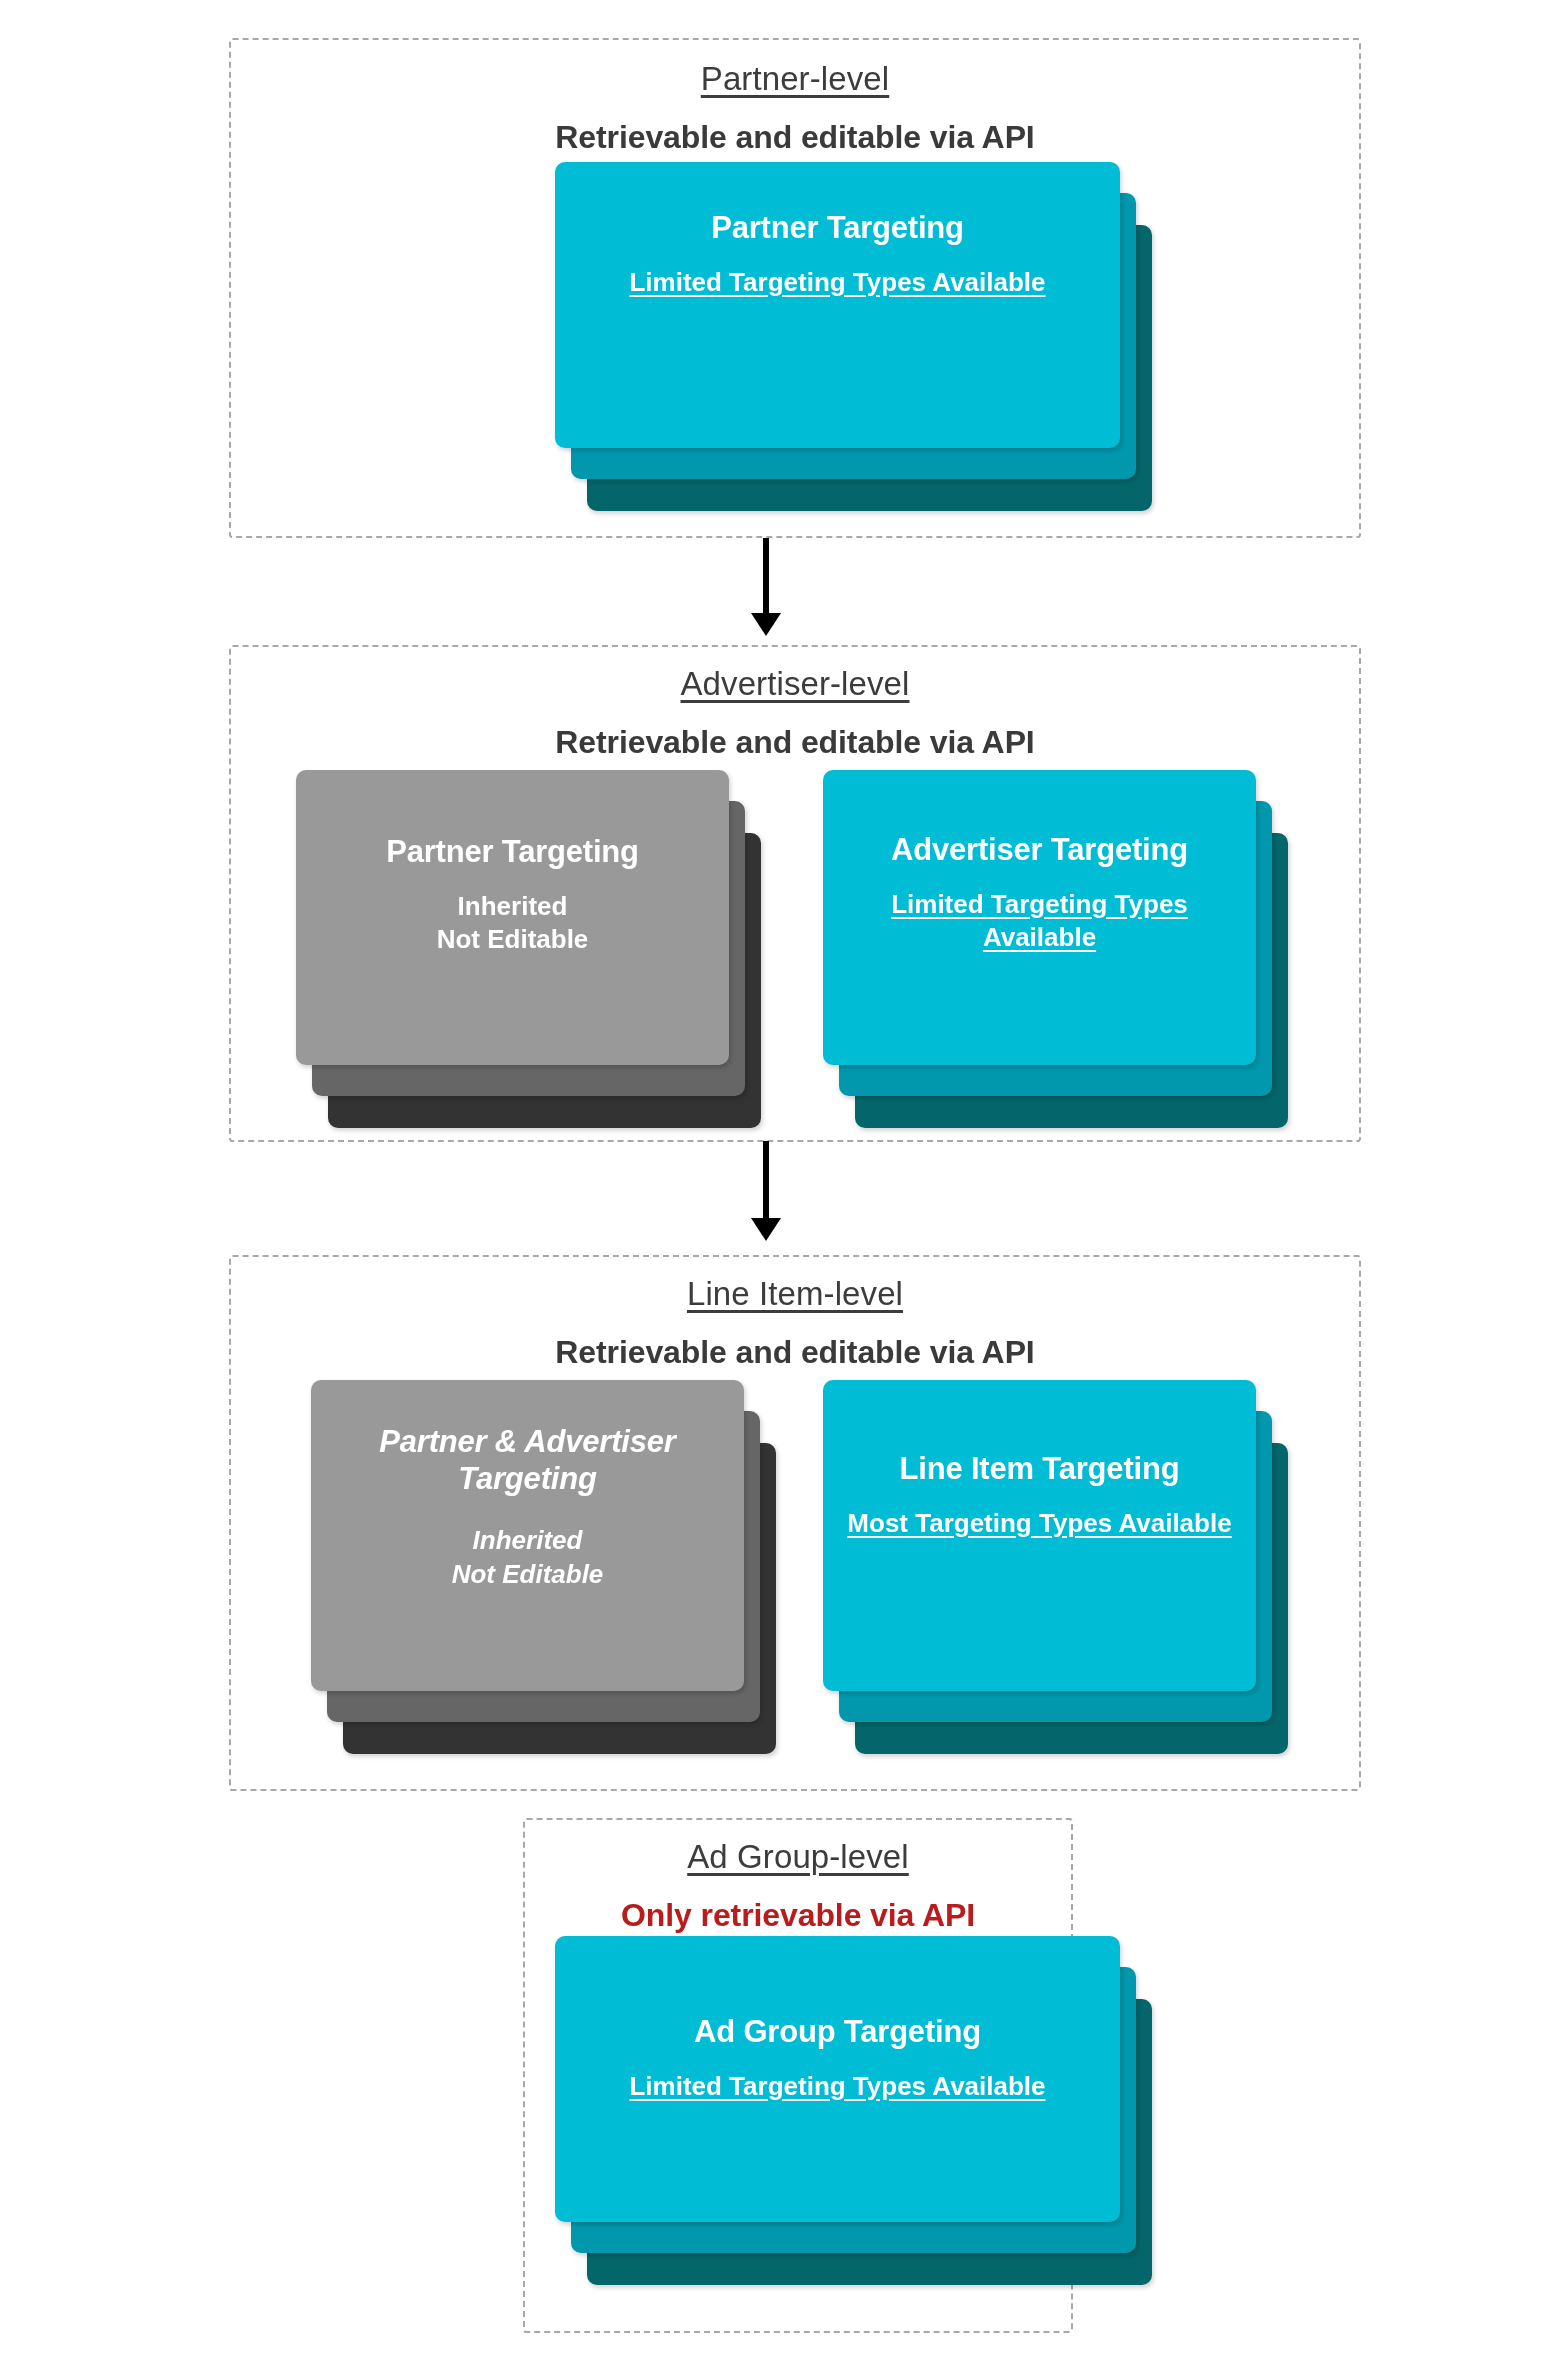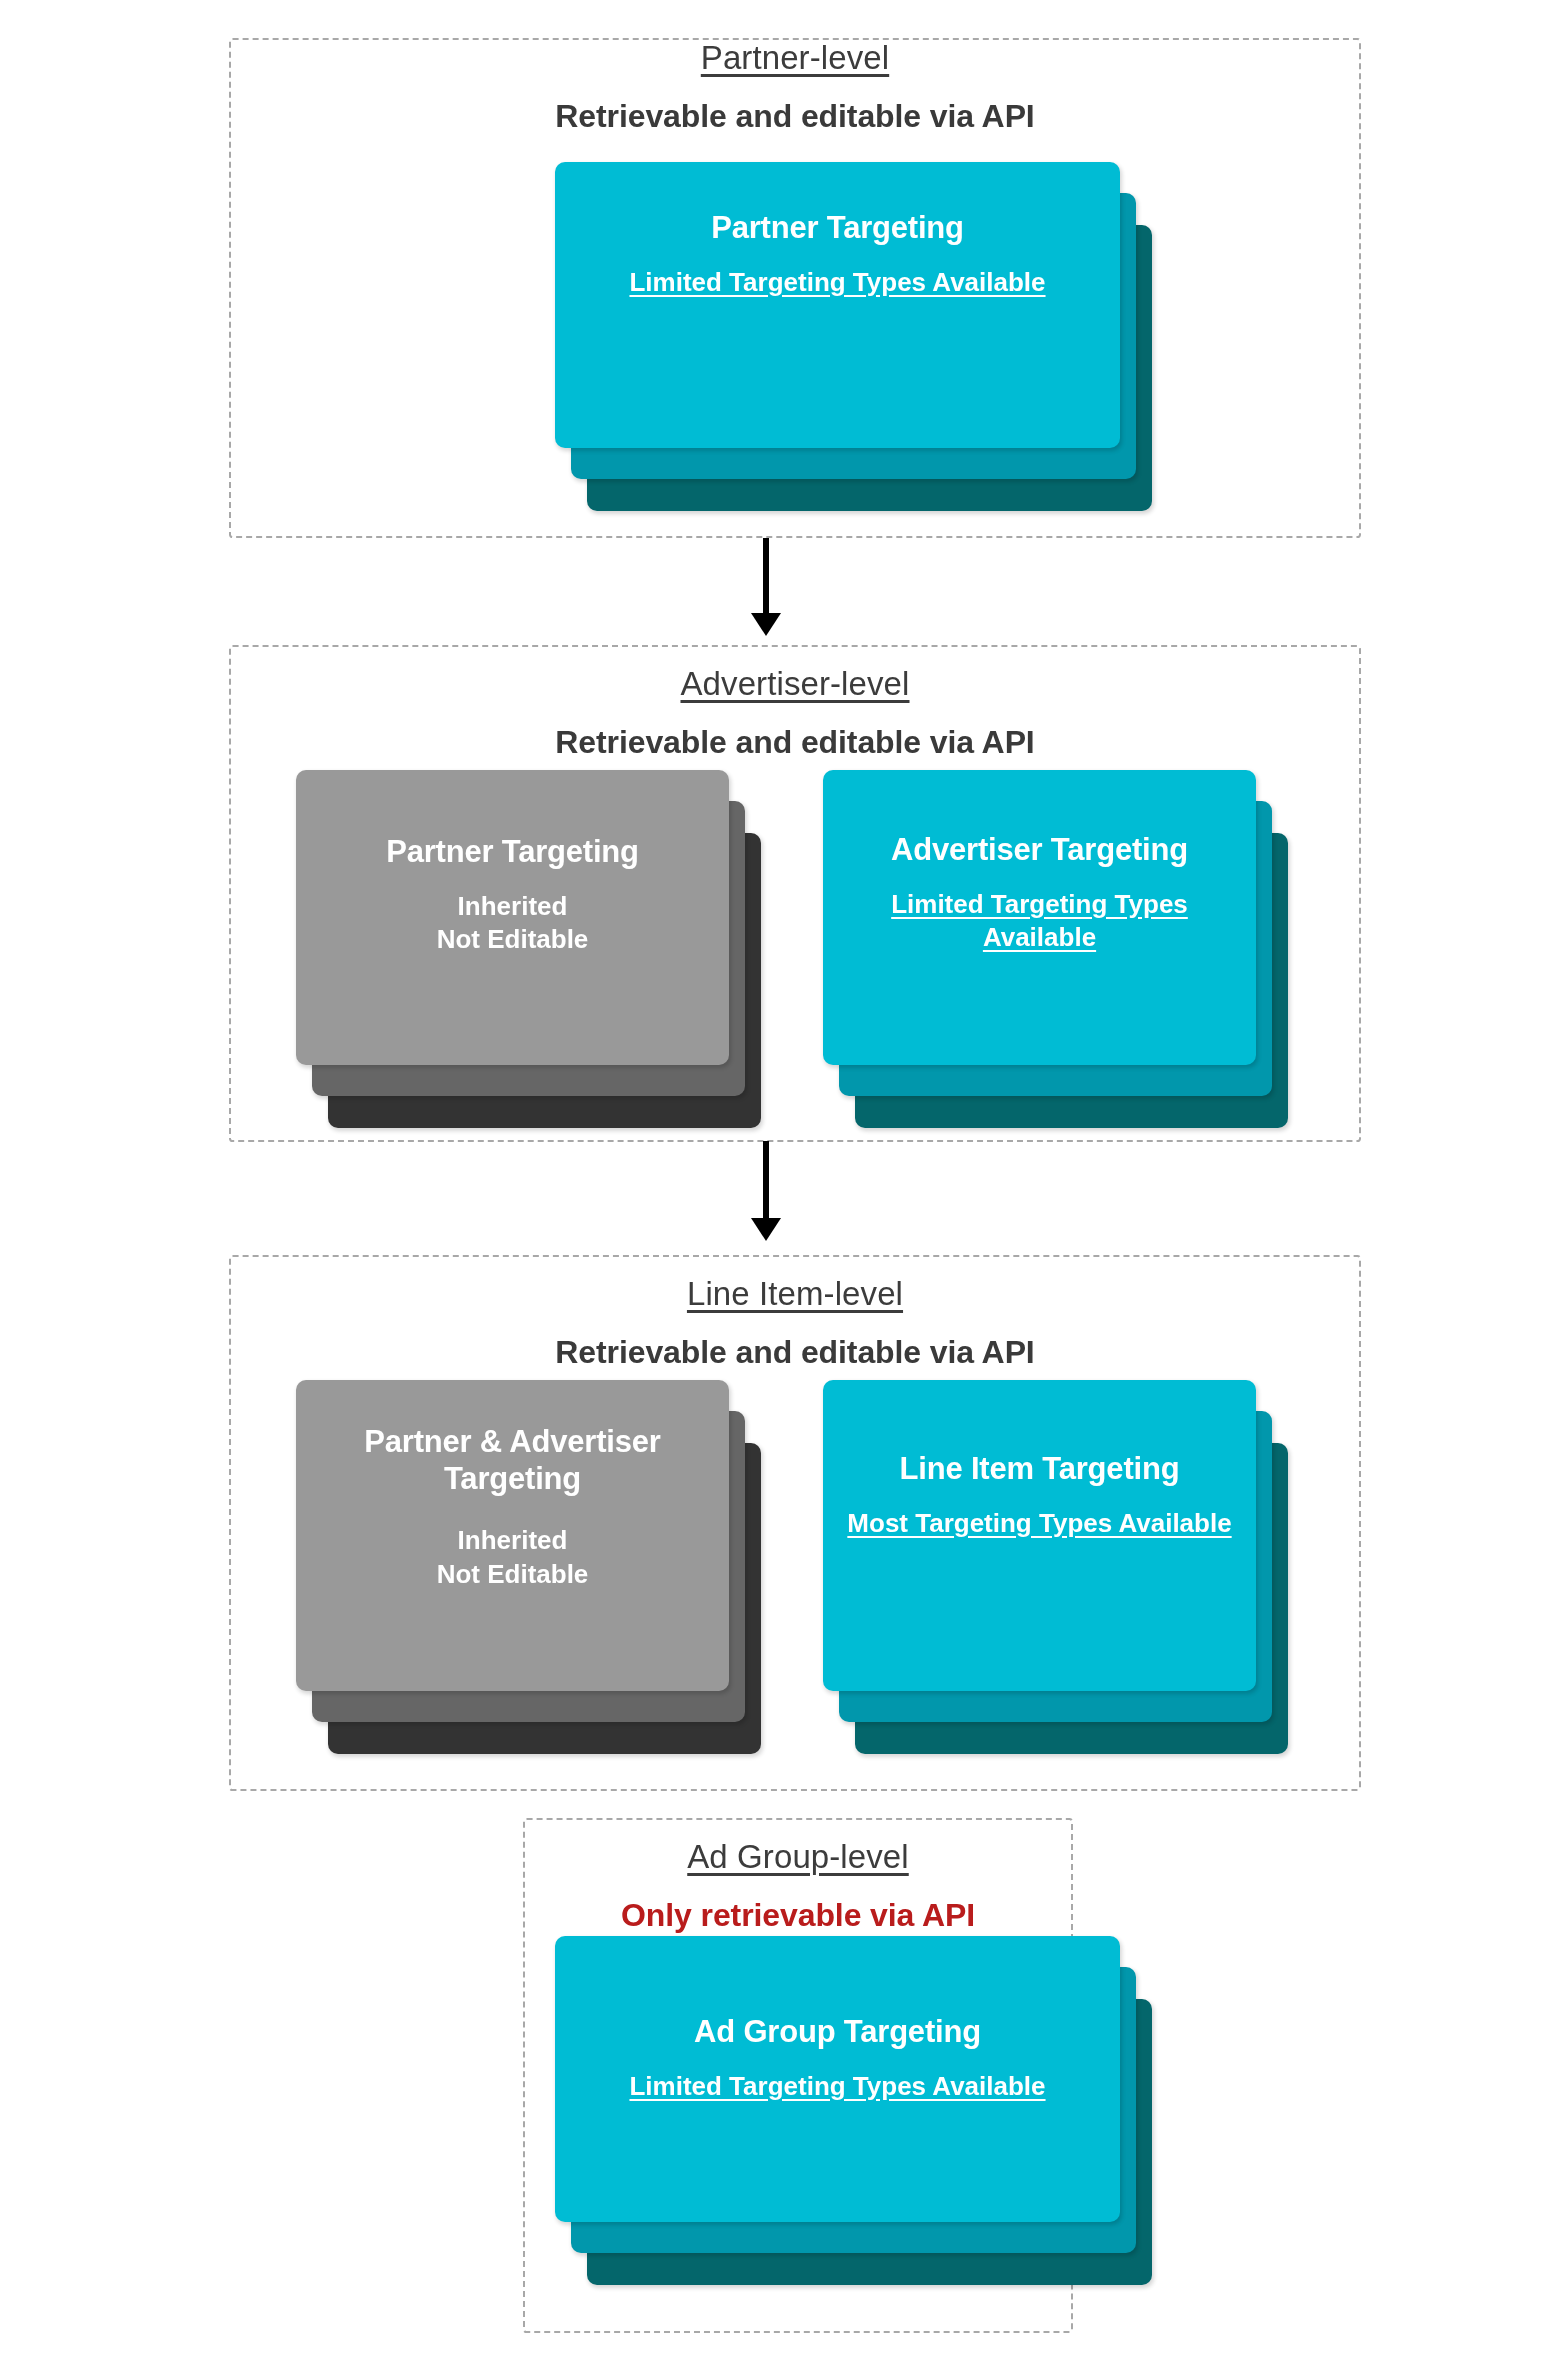--- a/index.html
+++ b/index.html
@@ -110,21 +110,21 @@
     border-top: 23px solid #000000;
   }
 </style>
 </head>
 <body>
 
 <div id="canvas">
 
   <div class="level-box" style="left:229px; top:38px; width:1132px; height:500px;"></div>
 
-  <div class="level-head" style="left:229px; width:1132px; top:39px;">
+  <div class="level-head" style="left:229px; width:1132px; top:60px;">
     <span class="level-title">Partner-level</span>
     <span class="level-sub">Retrievable and editable via API</span>
   </div>
 
   <div class="stack" style="left:555px; top:162px; width:598px; height:348px;">
     <div class="layer back" style="width:565px; height:286px; background:#04666b;"></div>
     <div class="layer mid" style="width:565px; height:286px; background:#0197ac;"></div>
     <div class="layer front" style="width:565px; height:286px; background:#00bcd4;">
       <div class="card-body" style="top:47px;">
         <div class="card-title">Partner Targeting</div>
@@ -173,21 +173,21 @@
     <div class="head" style="top:77px;"></div>
   </div>
 
   <div class="level-box" style="left:229px; top:1255px; width:1132px; height:536px;"></div>
 
   <div class="level-head" style="left:229px; width:1132px; top:1275px;">
     <span class="level-title">Line Item-level</span>
     <span class="level-sub">Retrievable and editable via API</span>
   </div>
 
-  <div class="stack" style="left:296px; top:1380px; width:473px; height:375px;">
+  <div class="stack" style="left:311px; top:1380px; width:473px; height:375px;font-style:italic;">
     <div class="layer back" style="width:433px; height:311px; background:#333333;"></div>
     <div class="layer mid" style="width:433px; height:311px; background:#666666;"></div>
     <div class="layer front" style="width:433px; height:311px; background:#999999;">
       <div class="card-body" style="top:43px;">
         <div class="card-title">Partner &amp; Advertiser Targeting</div>
         <div class="card-note" style="white-space:pre-line; margin-top:27px;">Inherited
 Not Editable</div>
       </div>
     </div>
   </div>

